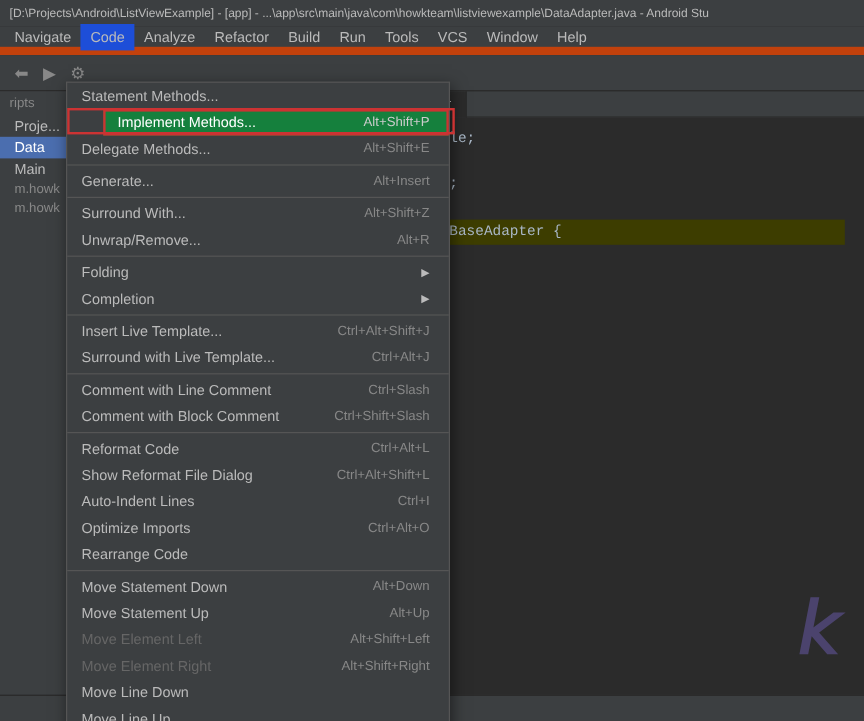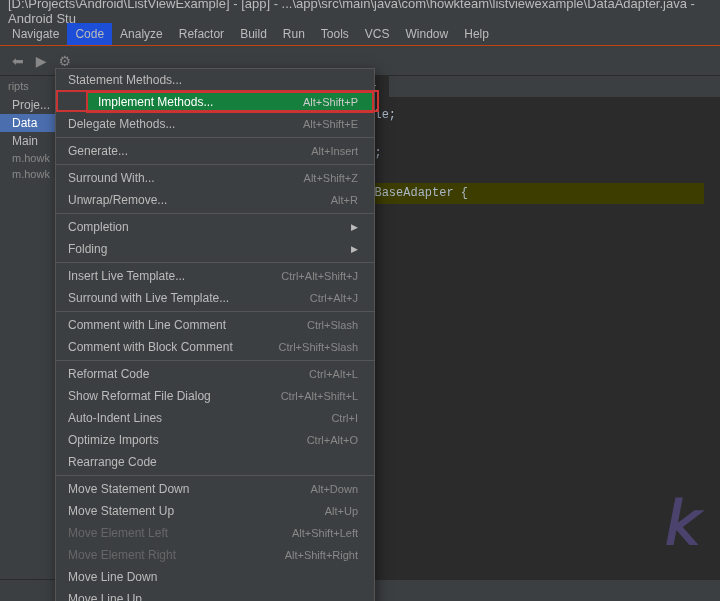--- a/index.html
+++ b/index.html
@@ -14,31 +14,31 @@
     }
 
     
     #title-bar {
       background: #3c3f41;
       height: 22px;
       display: flex;
       align-items: center;
       padding: 0 8px;
       color: #bbbbbb;
-      font-size: 13px;
+      font-size: 10px;
     }
 
     
     #menu-bar {
       background: #3c3f41;
       height: 24px;
       display: flex;
       align-items: center;
       padding: 0 4px;
-      border-bottom: 1px solid #c2410c;
+      border-bottom: 7px solid #c2410c;
     }
     .menu-item {
       color: #bbbbbb;
       padding: 2px 8px;
       cursor: pointer;
       font-size: 12px;
       height: 22px;
       display: flex;
       align-items: center;
     }
@@ -317,25 +317,25 @@
     </div>
 
     <div class="menu-row">
       <span class="menu-label">Unwrap/Remove...</span>
       <span class="menu-shortcut">Alt+R</span>
     </div>
 
     <div class="menu-separator"></div>
 
     <div class="menu-row has-submenu">
+      <span class="menu-label">Folding</span>
+    </div>
+
+    <div class="menu-row has-submenu">
       <span class="menu-label">Completion</span>
-    </div>
-
-    <div class="menu-row has-submenu">
-      <span class="menu-label">Folding</span>
     </div>
 
     <div class="menu-separator"></div>
 
     <div class="menu-row">
       <span class="menu-label">Insert Live Template...</span>
       <span class="menu-shortcut">Ctrl+Alt+Shift+J</span>
     </div>
 
     <div class="menu-row">

